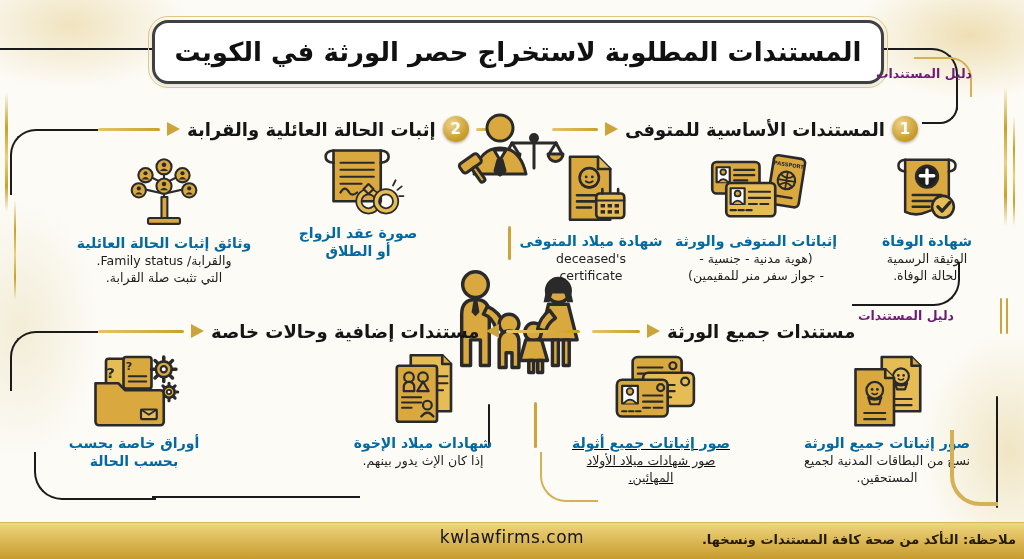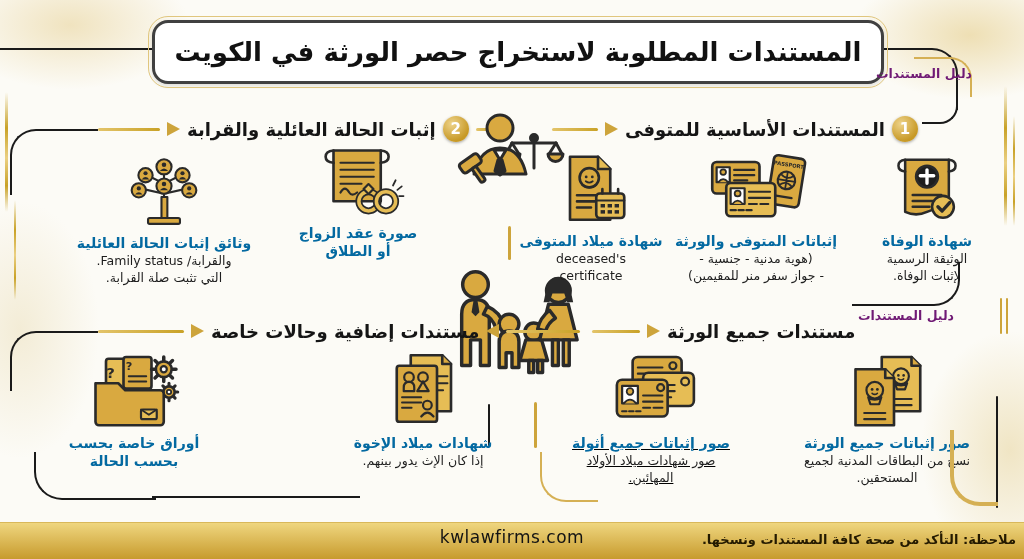--- a/index.html
+++ b/index.html
@@ -143,21 +143,21 @@
 <circle cx="50" cy="34" r="13" fill="#1e1e1e"></circle>
 <path d="M50 26 v16 M42 33 h16" stroke="#fff" stroke-width="4" fill="none"></path>
 <path d="M33 56 h34 M33 63 h34 M33 70 h20" fill="none"></path>
 <circle cx="69" cy="70" r="13" fill="#E6BD55"></circle>
 <path d="M63 70 l5 5 l9 -10" fill="none" stroke-width="4"></path>
 </g>
         </svg>
       </span>
     <div class="t">شهادة الوفاة</div>
     <div class="d">الوثيقة الرسمية
-لإثبات الوفاة.</div>
+الحالة الوفاة.</div>
   </div>
   <div class="item" style="left:664px;top:148px;width:184px;">
     <span class="ic" style="width:112px;">
         <svg viewBox="0 0 112 96">
           <g fill="#D9A940" stroke="#2a2a2a" stroke-width="3" stroke-linejoin="round" stroke-linecap="round">
 <g transform="rotate(9 90 42)">
 <rect x="72" y="10" width="36" height="56" rx="5"></rect>
 <text x="90" y="21" font-size="6" font-weight="bold" fill="#2a2a2a" stroke="none" text-anchor="middle" font-family="DejaVu Sans">PASSPORT</text>
 <circle cx="90" cy="37" r="10" fill="none" stroke-width="2.5"></circle>
 <path d="M80 37 h20 M90 27 v20 M83 31 q7 6 14 0 M83 43 q7 -6 14 0" fill="none" stroke-width="2"></path>

